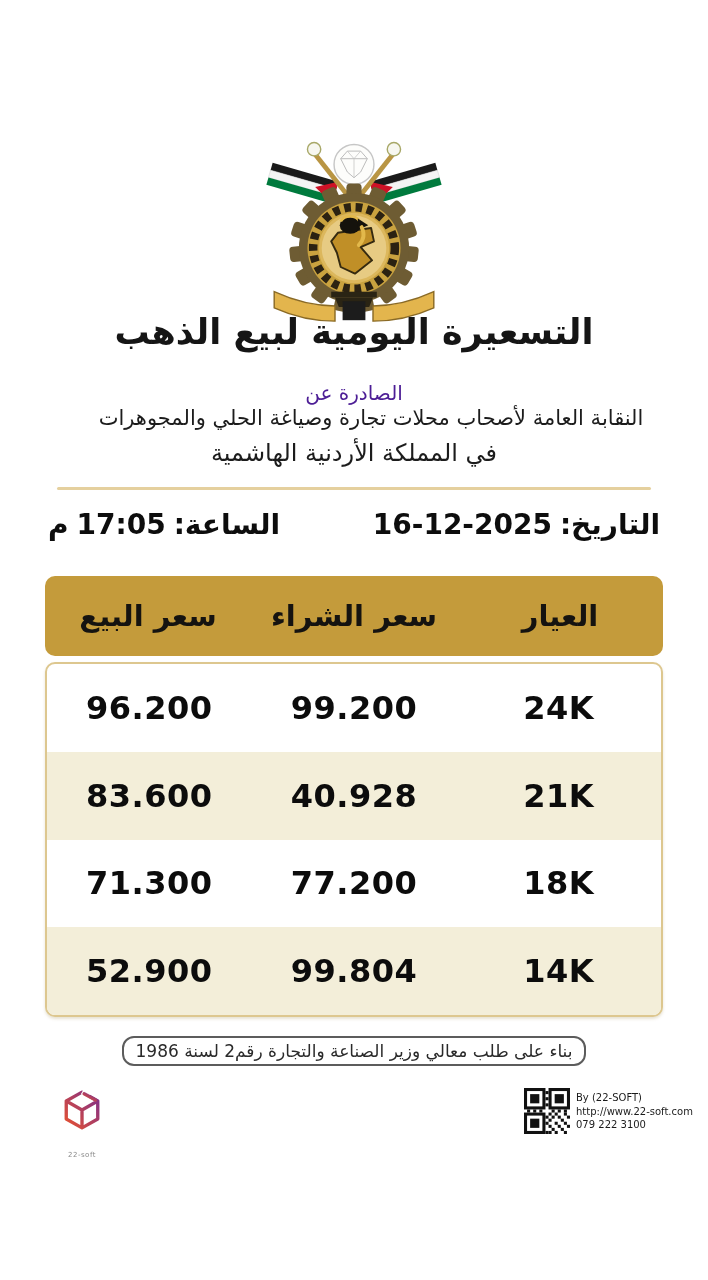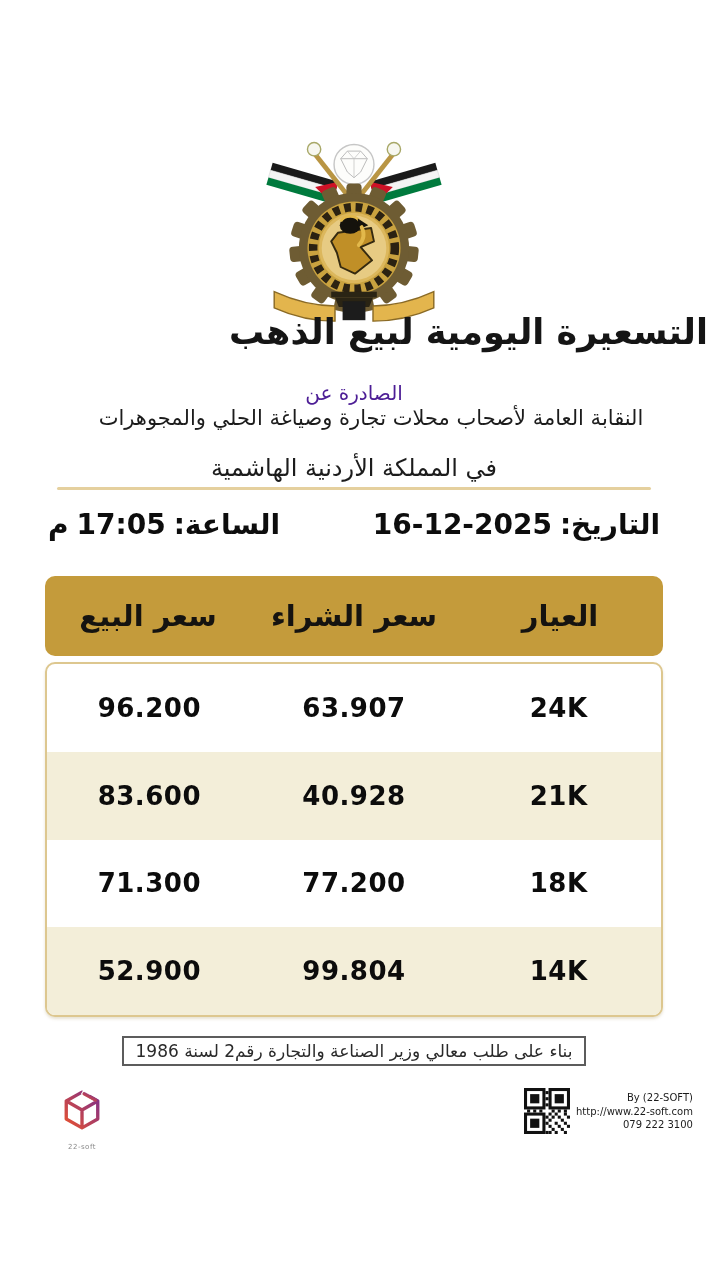--- a/index.html
+++ b/index.html
@@ -5,26 +5,26 @@
   html,body { margin:0; padding:0; background:#e9e9e9; }
   .page {
     position:relative; width:708px; height:1280px; margin:0 auto;
     background:#ffffff; overflow:hidden;
     font-family:"DejaVu Sans", sans-serif; color:#111;
   }
   
   .emblem { position:absolute; left:240px; top:133px; width:228px; height:192px; }
   
   .title {
-    position:absolute; top:312px; left:0; width:708px; text-align:right;
+    position:absolute; top:312px; left:0; width:708px; text-align:center;
     font-size:35px; font-weight:bold; color:#151515; direction:rtl;
   }
   .sub1 { position:absolute; top:381px; left:0; width:708px; text-align:center; font-size:20px; direction:rtl; color:#4c1d95;}
   .sub2 { position:absolute; top:406px; left:0; width:708px; text-align:center; font-size:21px; direction:rtl; color:#1c1c1c;padding-left:17px;}
-  .sub3 { position:absolute; top:454px; left:0; width:708px; text-align:center; font-size:24px; direction:rtl; color:#1c1c1c;}
+  .sub3 { position:absolute; top:439px; left:0; width:708px; text-align:center; font-size:24px; direction:rtl; color:#1c1c1c;}
   .divider { position:absolute; top:487px; left:57px; width:594px; height:3px; background:#e5d09e; border-radius:2px; }
   
   .dt-row {
     position:absolute; top:502px; left:48px; width:612px; height:44px;
     display:flex; justify-content:space-between; align-items:center;
     direction:rtl; font-size:28px; font-weight:bold; color:#0d0d0d;
   }
   .dt-group { display:inline-flex; direction:rtl; gap:8px; align-items:baseline; }
   .ltr-num { direction:ltr; unicode-bidi:bidi-override; }
   
@@ -34,31 +34,31 @@
     display:flex; direction:rtl; align-items:center;
   }
   .thead .th { flex:1; text-align:center; font-size:29px; font-weight:bold; color:#151310; }
   .tbody {
     position:absolute; top:662px; left:45px; width:614px; height:351px;
     background:#ffffff; border:2px solid #ddc78f; border-radius:10px; overflow:hidden;
     box-shadow:0 2px 3px rgba(160,140,80,0.25);
   }
   .trow { height:87.75px; display:flex; direction:rtl; align-items:center; }
   .trow.alt { background:#f3eed9; }
-  .trow .td { flex:1; text-align:center; font-size:26px; font-weight:bold; color:#0c0c0c; letter-spacing:0.5px; }
+  .trow .td { flex:1; text-align:center; font-size:32px; font-weight:bold; color:#0c0c0c; letter-spacing:0.5px; }
   
   .note-wrap { position:absolute; top:1036px; left:0; width:708px; text-align:center; }
   .note {
     display:inline-block; direction:rtl; font-size:17px; color:#2a2a2a;
-    border:2px solid #5c5c5c; border-radius:0; padding:3px 12px; background:#fff;text-align:center;
+    border:2px solid #5c5c5c; border-radius:12px; padding:3px 12px; background:#fff;text-align:center;
   }
   
   .brand { position:absolute; left:56px; top:1089px; width:52px; text-align:center; }
-  .brand-caption { font-size:7px; color:#8a8a8a; margin-top:8px; letter-spacing:0.5px; }
-  .credit { position:absolute; left:524px; top:1088px; display:flex; gap:6px; align-items:flex-start;text-align:right; }
+  .brand-caption { font-size:7px; color:#8a8a8a; margin-top:16px; letter-spacing:0.5px; }
+  .credit { position:absolute; left:524px; top:1088px; display:flex; gap:6px; align-items:flex-start; }
   .credit-text { font-size:10px; line-height:13.5px; color:#1b1b1b; padding-top:3px; white-space:nowrap; }
 </style>
 </head>
 <body>
 
 <div class="page">
 
   <svg class="emblem" viewBox="0 0 240 200" aria-hidden="true">
 
     <g>
@@ -159,21 +159,21 @@
 
   <div class="thead">
     <div class="th">العيار</div>
     <div class="th">سعر الشراء</div>
     <div class="th">سعر البيع</div>
   </div>
 
   <div class="tbody">
     <div class="trow">
       <div class="td">24K</div>
-      <div class="td">63.907</div>
+      <div class="td">99.200</div>
       <div class="td">96.200</div>
     </div>
     <div class="trow alt">
       <div class="td">21K</div>
       <div class="td">40.928</div>
       <div class="td">83.600</div>
     </div>
     <div class="trow">
       <div class="td">18K</div>
       <div class="td">77.200</div>

